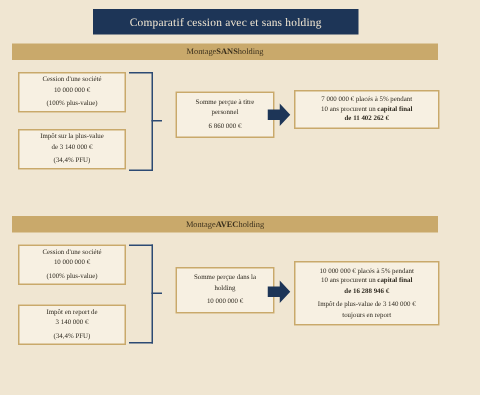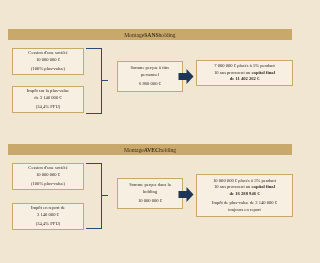--- a/index.html
+++ b/index.html
@@ -117,20 +117,21 @@
   }
   .arrow svg { display: block; width: 100%; height: 100%; }
   .arrow-sans { left: 178px; top: 68px; }
   .arrow-avec { left: 178px; top: 186px; }
 </style>
 </head>
 <body>
 
 <div class="page">
 
+  <div class="title-bar">Comparatif cession avec et sans holding</div>
 
   <div class="band band-sans">
     <span>Montage </span>
       <span class="b-strong">SANS</span>
       <span> holding</span>
   </div>
 
   <div class="box box-s1">
     <span class="ln">Cession d'une société</span>
     <span class="ln">10 000 000 €</span>

